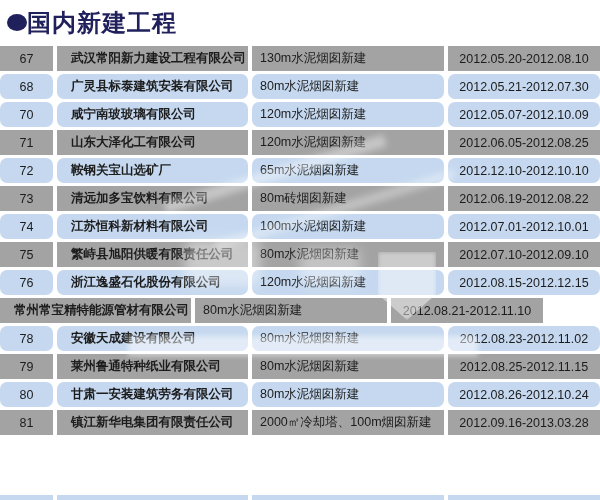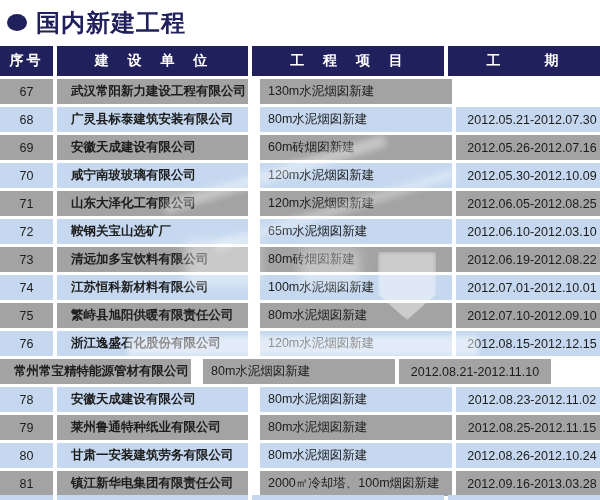--- a/index.html
+++ b/index.html
@@ -3,21 +3,21 @@
 <meta charset="utf-8">
 <style>
   html,body{margin:0;padding:0;}
   body{
     width:600px;height:500px;overflow:hidden;position:relative;
     background:#ffffff;
     font-family:"Liberation Sans","DejaVu Sans",sans-serif;
   }
   
   .title-bar{
-    display:flex;align-items:center;gap:9px;
+    display:flex;align-items:center;
     padding:9px 0 0 7px;height:36px;box-sizing:border-box;
   }
   .bullet{
     width:20px;height:17px;border-radius:50%;
     background:var(--navy);flex:0 0 auto;
   }
   .page-title{
     font-size:24px;font-weight:bold;color:var(--navy);
     letter-spacing:1px;line-height:1;
   }
@@ -33,24 +33,24 @@
   .w-no{width:53px;flex:0 0 auto;}
   .w-company{width:191px;flex:0 0 auto;}
   .w-project{width:192px;flex:0 0 auto;}
   .w-period{width:152px;flex:0 0 auto;}
   .row{display:flex;gap:4px;height:25px;margin-bottom:3px;}
   .cell{
     display:flex;align-items:center;
     font-size:12.5px;color:#1c1c1c;background:#a3a3a3;
     white-space:nowrap;overflow:hidden;
   }
-  .row.alt .cell{background:var(--rowblue);}
+  .row.alt .cell{background:var(--rowblue);border-radius:7px;}
   .c-no{justify-content:center;}
   .c-company{padding-left:14px;box-sizing:border-box;font-weight:bold;}
-  .c-project{padding-left:8px;box-sizing:border-box;margin-left:8px;}
+  .c-project{padding-left:8px;box-sizing:border-box;}
   .c-period{justify-content:center;font-size:12.5px;}
   
   .row-sliver{position:absolute;left:0;bottom:0;width:600px;height:5px;
     display:flex;gap:4px;}
   .row-sliver .sl{background:var(--rowblue);height:5px;}
   
   .wm{position:absolute;inset:0;pointer-events:none;}
   .wm > div{position:absolute;background:#fff;}
   .wm-swoosh1{left:160px;top:168px;width:230px;height:12px;
     transform:rotate(-17deg);opacity:.38;filter:blur(3px);}
@@ -70,61 +70,50 @@
 </style>
 </head>
 <body style="--navy: #20205c; --rowblue: #c5d8ef;">
 
 <div class="title-bar">
   <span class="bullet"></span>
   <span class="page-title">国内新建工程</span>
 </div>
 
 <div class="tbl">
-  <div class="hdr">
-    <div class="hdr-cell w-no">序号</div>
-    <div class="hdr-cell w-company">建 设 单 位</div>
-    <div class="hdr-cell w-project">工 程 项 目</div>
-    <div class="hdr-cell w-period period-gap">工 期</div>
-  </div>
   <div id="tbody">
       <div class="row">
     <div class="cell c-no w-no">67</div>
     <div class="cell c-company w-company">武汉常阳新力建设工程有限公司</div>
     <div class="cell c-project w-project">130m水泥烟囱新建</div>
+    <div class="cell c-period w-period">2012.05.20-2012.08.10</div>
   </div>
       <div class="row alt">
     <div class="cell c-no w-no">68</div>
     <div class="cell c-company w-company">广灵县标泰建筑安装有限公司</div>
     <div class="cell c-project w-project">80m水泥烟囱新建</div>
     <div class="cell c-period w-period">2012.05.21-2012.07.30</div>
   </div>
-      <div class="row">
-    <div class="cell c-no w-no">69</div>
-    <div class="cell c-company w-company">安徽天成建设有限公司</div>
-    <div class="cell c-project w-project">60m砖烟囱新建</div>
-    <div class="cell c-period w-period">2012.05.26-2012.07.16</div>
-  </div>
       <div class="row alt">
     <div class="cell c-no w-no">70</div>
     <div class="cell c-company w-company">咸宁南玻玻璃有限公司</div>
     <div class="cell c-project w-project">120m水泥烟囱新建</div>
-    <div class="cell c-period w-period">2012.05.30-2012.10.09</div>
+    <div class="cell c-period w-period">2012.05.07-2012.10.09</div>
   </div>
       <div class="row">
     <div class="cell c-no w-no">71</div>
     <div class="cell c-company w-company">山东大泽化工有限公司</div>
     <div class="cell c-project w-project">120m水泥烟囱新建</div>
     <div class="cell c-period w-period">2012.06.05-2012.08.25</div>
   </div>
       <div class="row alt">
     <div class="cell c-no w-no">72</div>
     <div class="cell c-company w-company">鞍钢关宝山选矿厂</div>
     <div class="cell c-project w-project">65m水泥烟囱新建</div>
-    <div class="cell c-period w-period">2012.06.10-2012.03.10</div>
+    <div class="cell c-period w-period">2012.12.10-2012.10.10</div>
   </div>
       <div class="row">
     <div class="cell c-no w-no">73</div>
     <div class="cell c-company w-company">清远加多宝饮料有限公司</div>
     <div class="cell c-project w-project">80m砖烟囱新建</div>
     <div class="cell c-period w-period">2012.06.19-2012.08.22</div>
   </div>
       <div class="row alt">
     <div class="cell c-no w-no">74</div>
     <div class="cell c-company w-company">江苏恒科新材料有限公司</div>

